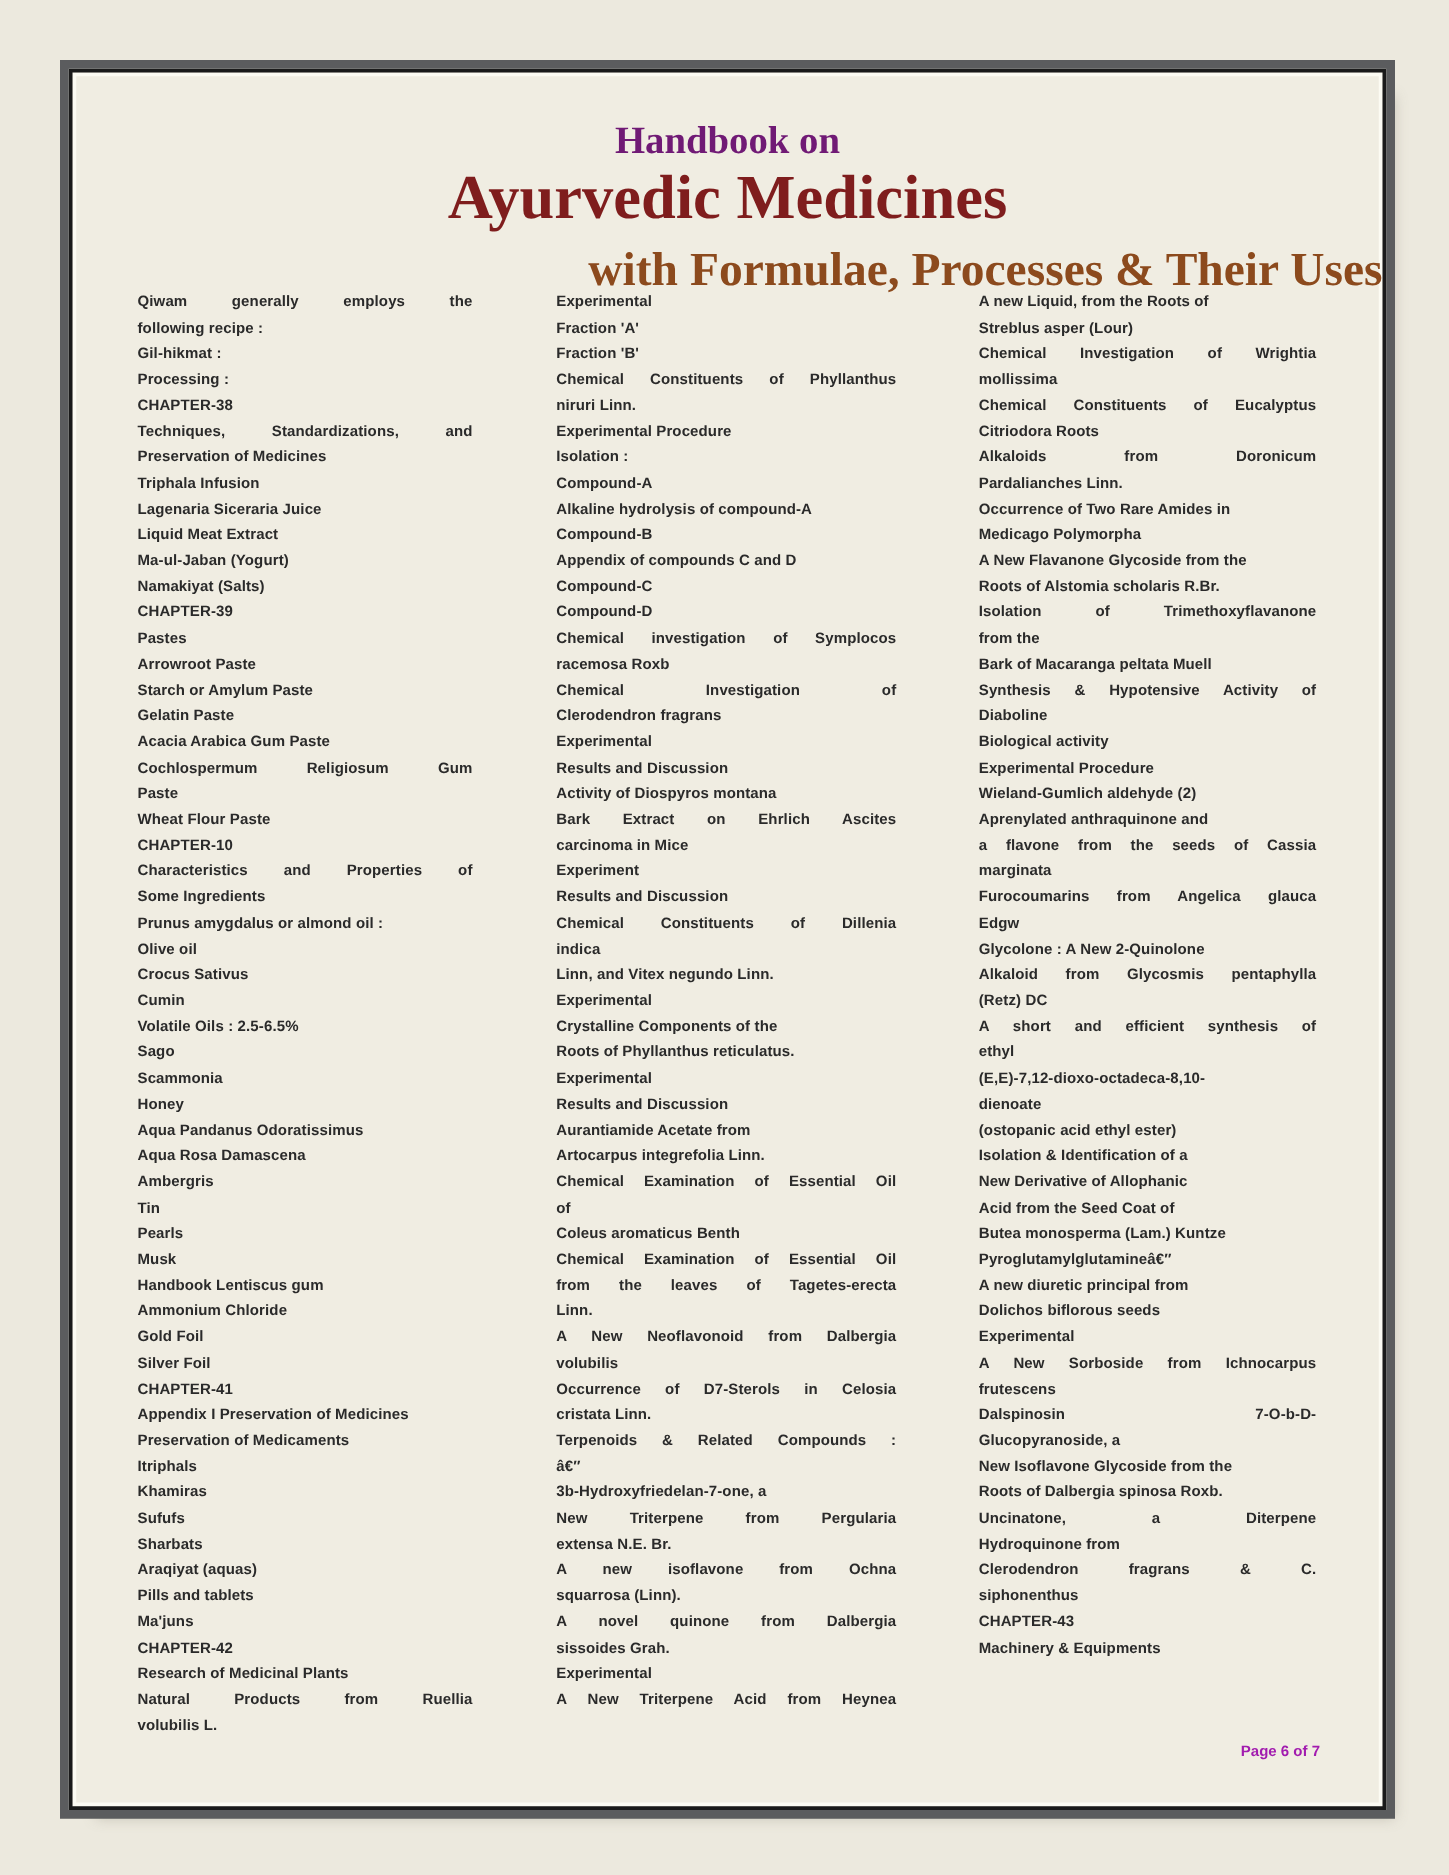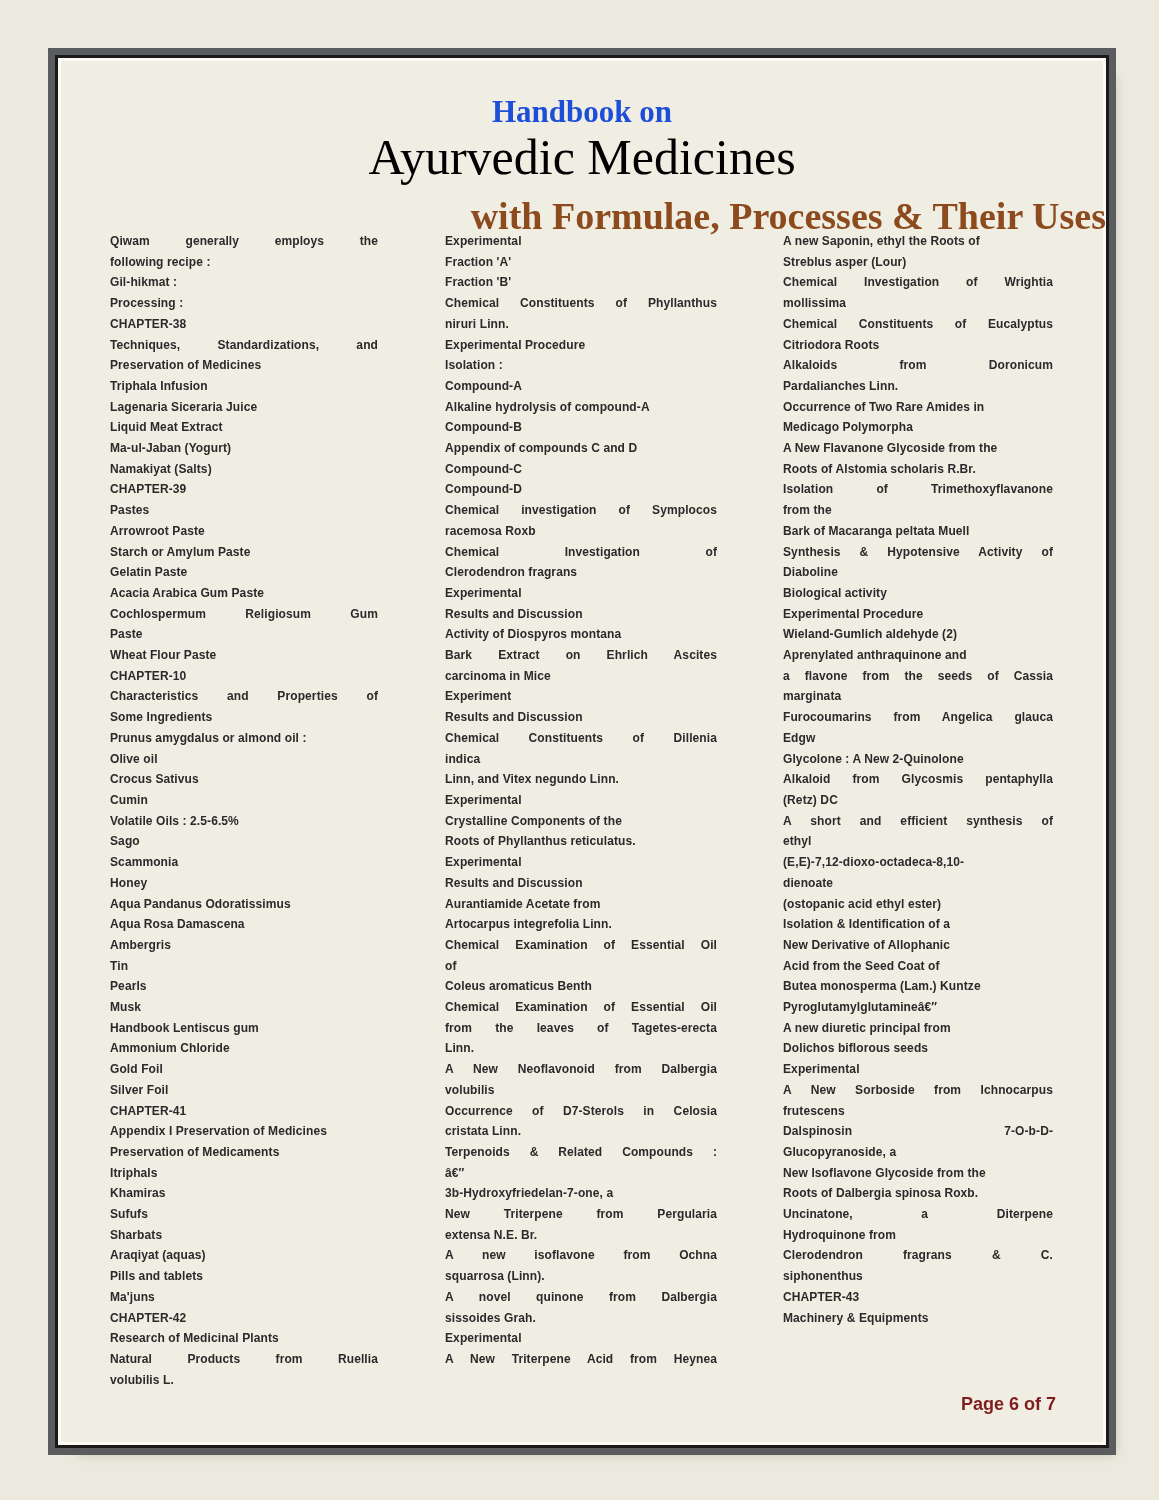--- a/index.html
+++ b/index.html
@@ -18,29 +18,29 @@
     border: 3px solid #1A1A1A;
     outline: 7px solid #5B5C5E;
     box-shadow: inset 0 0 0 3px #FCFBF3, 14px 14px 10px -8px rgba(120,115,100,0.35);
   }
   .pretitle {
     position: absolute; left: 0; top: 36px; width: 100%;
     text-align: center;
     font-family: "Liberation Serif", serif;
     font-weight: bold;
     font-size: 31px;
-    color: #1d4ed8;
+    color: #701a75;
   }
   .title {
     position: absolute; left: 0; top: 70px; width: 100%;
     text-align: center;
     font-family: "Liberation Serif", serif;
-    font-weight: normal;
+    font-weight: bold;
     font-size: 50px;
-    color: #000000;
+    color: #7f1d1d;
   }
   .subtitle {
     position: absolute; left: 0; top: 136px; width: 100%;
     text-align: right;
     font-family: "Liberation Serif", serif;
     font-weight: bold;
     font-size: 38px;
     color: #8C4A1D;
   }
   .col {
@@ -55,22 +55,22 @@
   .col2 { left: 387px; width: 272px; }
   .col3 { left: 725px; width: 270px; }
   .line { white-space: nowrap; }
   .line.spread {
     white-space: normal;
     text-align: justify;
     text-align-last: justify;
   }
   .footer {
     position: absolute; right: 50px; top: 1336px;
-    color: #7f1d1d;
-    font-size: 18px;
+    color: #a21caf;
+    font-size: 12px;
     font-weight: bold;
   }
 </style>
 </head>
 <body>
 
 <div class="canvas">
   <div class="frame">
     <div class="pretitle">Handbook on</div>
     <div class="title">Ayurvedic Medicines</div>
@@ -185,21 +185,21 @@
         <div class="line spread">New Triterpene from Pergularia</div>
         <div class="line">extensa N.E. Br.</div>
         <div class="line spread">A new isoflavone from Ochna</div>
         <div class="line">squarrosa (Linn).</div>
         <div class="line spread">A novel quinone from Dalbergia</div>
         <div class="line">sissoides Grah.</div>
         <div class="line">Experimental</div>
         <div class="line spread">A New Triterpene Acid from Heynea</div>
       </div>
     <div class="col col3">
-        <div class="line">A new Saponin, ethyl the Roots of</div>
+        <div class="line">A new Liquid, from the Roots of</div>
         <div class="line">Streblus asper (Lour)</div>
         <div class="line spread">Chemical Investigation of Wrightia</div>
         <div class="line">mollissima</div>
         <div class="line spread">Chemical Constituents of Eucalyptus</div>
         <div class="line">Citriodora Roots</div>
         <div class="line spread">Alkaloids from Doronicum</div>
         <div class="line">Pardalianches Linn.</div>
         <div class="line">Occurrence of Two Rare Amides in</div>
         <div class="line">Medicago Polymorpha</div>
         <div class="line">A New Flavanone Glycoside from the</div>

